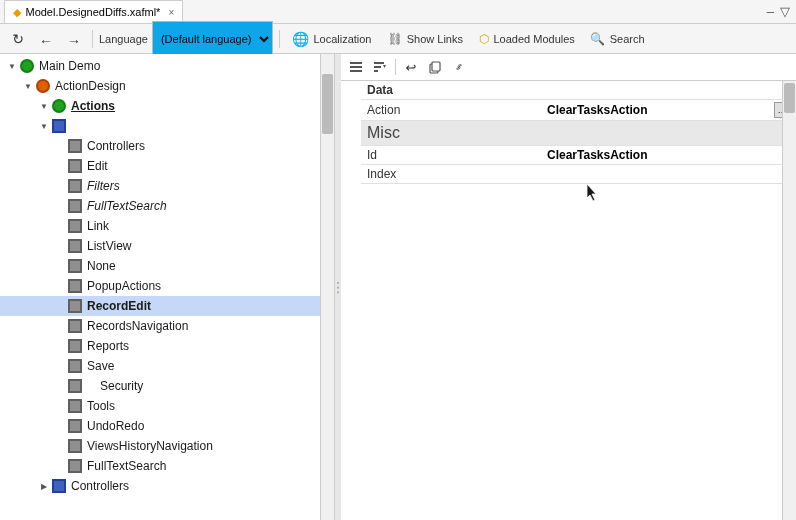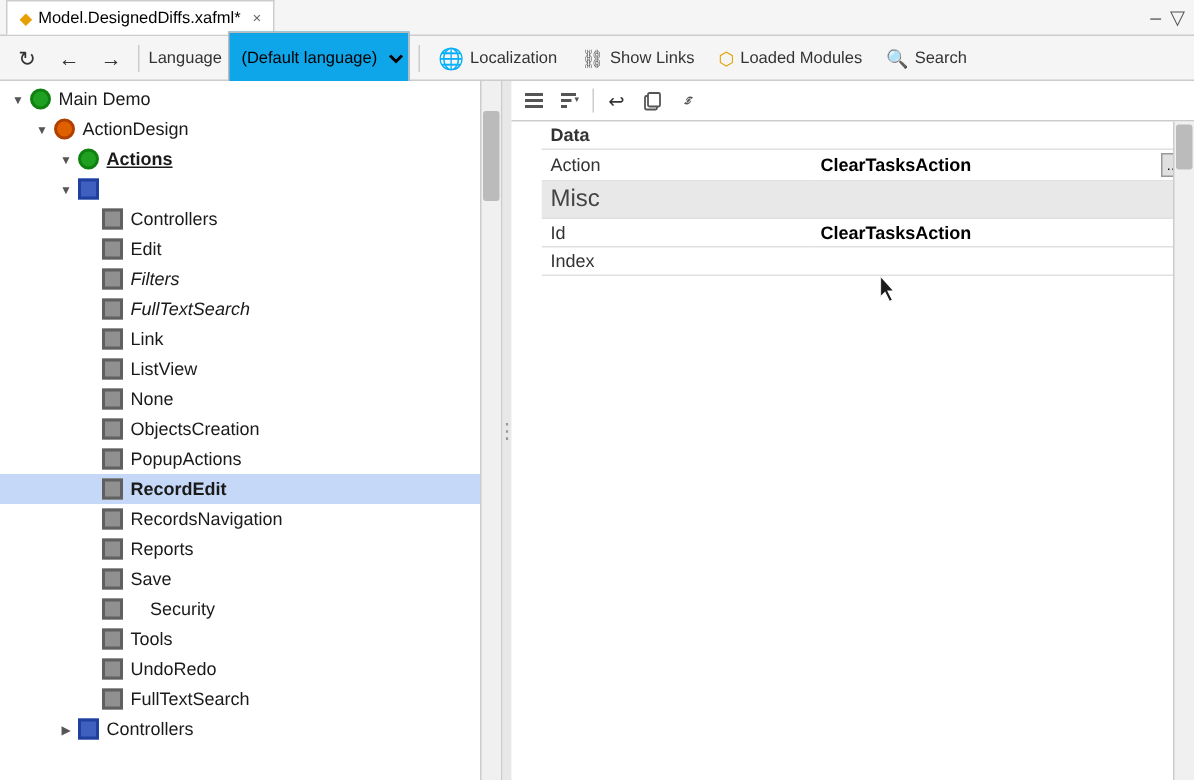--- a/index.html
+++ b/index.html
@@ -274,26 +274,20 @@
         <div class="tree-item">
           <span style="display: inline-block; width: 52px; flex-shrink: 0;"></span>
           <span class="tree-arrow">&nbsp;</span>
           <span style="display: inline-block; width: 14px; height: 14px; margin-right: 3px; flex-shrink: 0; vertical-align: middle; background: rgb(144, 144, 144); border: 2px solid rgb(96, 96, 96);"></span>
           <span style="margin-left: 2px;">None</span>
         </div>
         <div class="tree-item">
           <span style="display: inline-block; width: 52px; flex-shrink: 0;"></span>
           <span class="tree-arrow">&nbsp;</span>
           <span style="display: inline-block; width: 14px; height: 14px; margin-right: 3px; flex-shrink: 0; vertical-align: middle; background: rgb(144, 144, 144); border: 2px solid rgb(96, 96, 96);"></span>
-          <span style="margin-left: 2px;">ObjectsCreation</span>
-        </div>
-        <div class="tree-item">
-          <span style="display: inline-block; width: 52px; flex-shrink: 0;"></span>
-          <span class="tree-arrow">&nbsp;</span>
-          <span style="display: inline-block; width: 14px; height: 14px; margin-right: 3px; flex-shrink: 0; vertical-align: middle; background: rgb(144, 144, 144); border: 2px solid rgb(96, 96, 96);"></span>
           <span style="margin-left: 2px;">PopupActions</span>
         </div>
         <div class="tree-item bold selected">
           <span style="display: inline-block; width: 52px; flex-shrink: 0;"></span>
           <span class="tree-arrow">&nbsp;</span>
           <span style="display: inline-block; width: 14px; height: 14px; margin-right: 3px; flex-shrink: 0; vertical-align: middle; background: rgb(144, 144, 144); border: 2px solid rgb(96, 96, 96);"></span>
           <span style="margin-left: 2px;">RecordEdit</span>
         </div>
         <div class="tree-item">
           <span style="display: inline-block; width: 52px; flex-shrink: 0;"></span>
@@ -323,20 +317,26 @@
           <span style="display: inline-block; width: 52px; flex-shrink: 0;"></span>
           <span class="tree-arrow">&nbsp;</span>
           <span style="display: inline-block; width: 14px; height: 14px; margin-right: 3px; flex-shrink: 0; vertical-align: middle; background: rgb(144, 144, 144); border: 2px solid rgb(96, 96, 96);"></span>
           <span style="margin-left: 2px;">Tools</span>
         </div>
         <div class="tree-item">
           <span style="display: inline-block; width: 52px; flex-shrink: 0;"></span>
           <span class="tree-arrow">&nbsp;</span>
           <span style="display: inline-block; width: 14px; height: 14px; margin-right: 3px; flex-shrink: 0; vertical-align: middle; background: rgb(144, 144, 144); border: 2px solid rgb(96, 96, 96);"></span>
           <span style="margin-left: 2px; text-align: right;">UndoRedo</span>
+        </div>
+        <div class="tree-item">
+          <span style="display: inline-block; width: 52px; flex-shrink: 0;"></span>
+          <span class="tree-arrow">&nbsp;</span>
+          <span style="display: inline-block; width: 14px; height: 14px; margin-right: 3px; flex-shrink: 0; vertical-align: middle; background: rgb(144, 144, 144); border: 2px solid rgb(96, 96, 96);"></span>
+          <span style="margin-left: 2px;">ViewsHistoryNavigation</span>
         </div>
         <div class="tree-item">
           <span style="display: inline-block; width: 52px; flex-shrink: 0;"></span>
           <span class="tree-arrow">&nbsp;</span>
           <span style="display: inline-block; width: 14px; height: 14px; margin-right: 3px; flex-shrink: 0; vertical-align: middle; background: rgb(144, 144, 144); border: 2px solid rgb(96, 96, 96);"></span>
           <span style="margin-left: 2px;">FullTextSearch</span>
         </div>
         <div class="tree-item">
           <span style="display: inline-block; width: 36px; flex-shrink: 0;"></span>
           <span class="tree-arrow" style="font-size: 8px;">▶</span>

